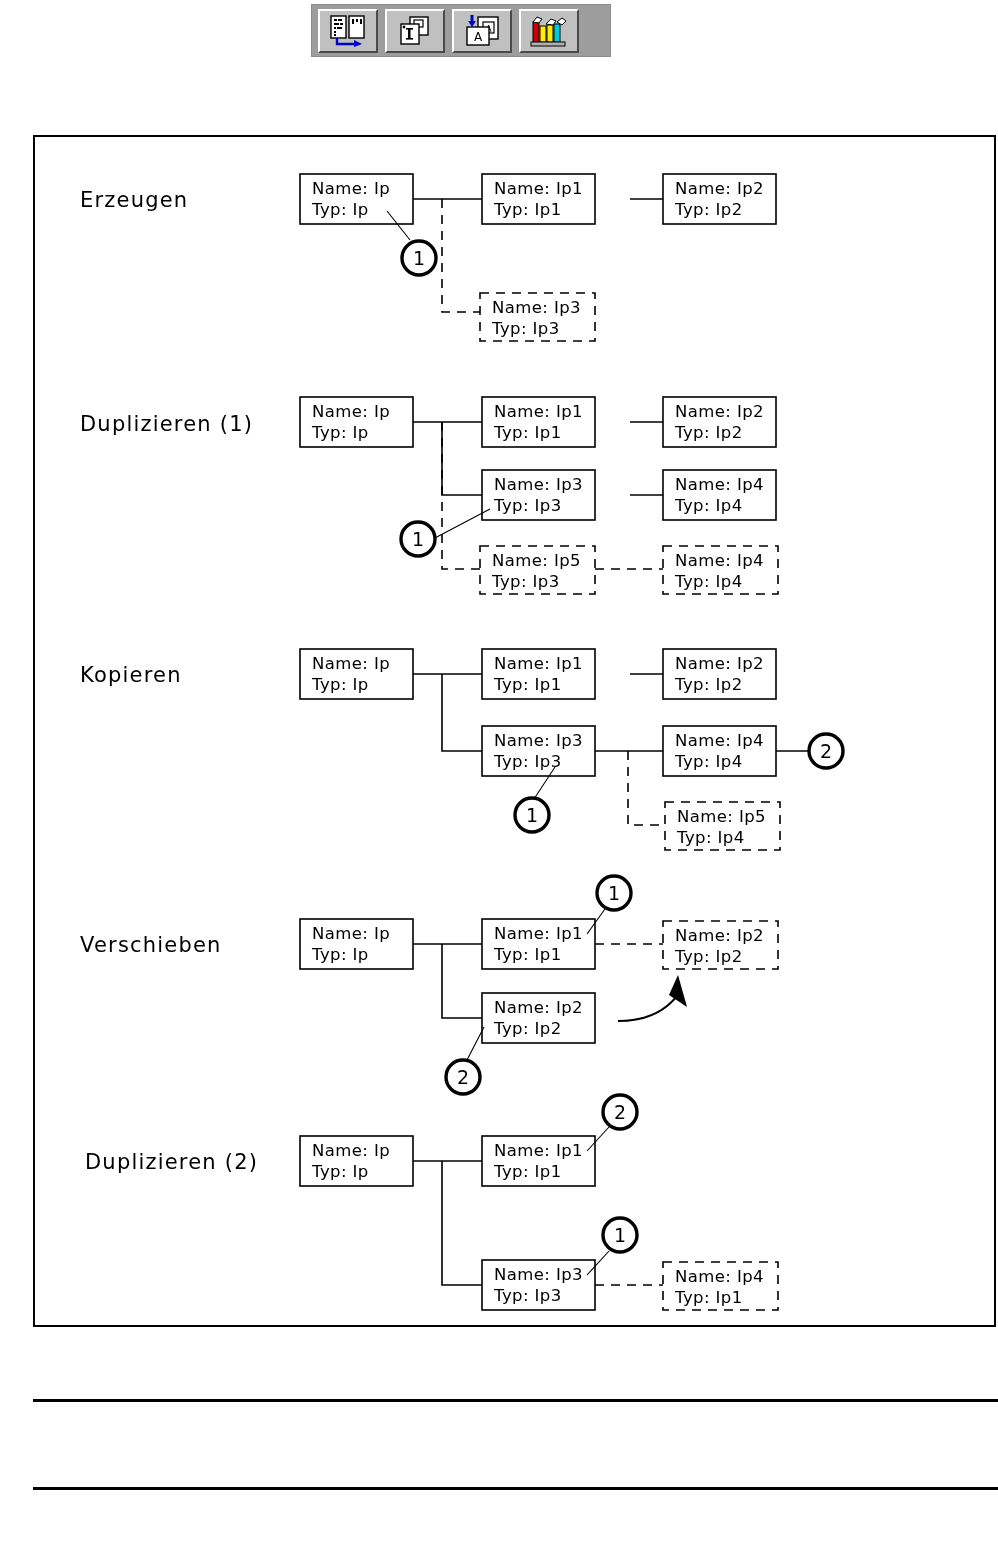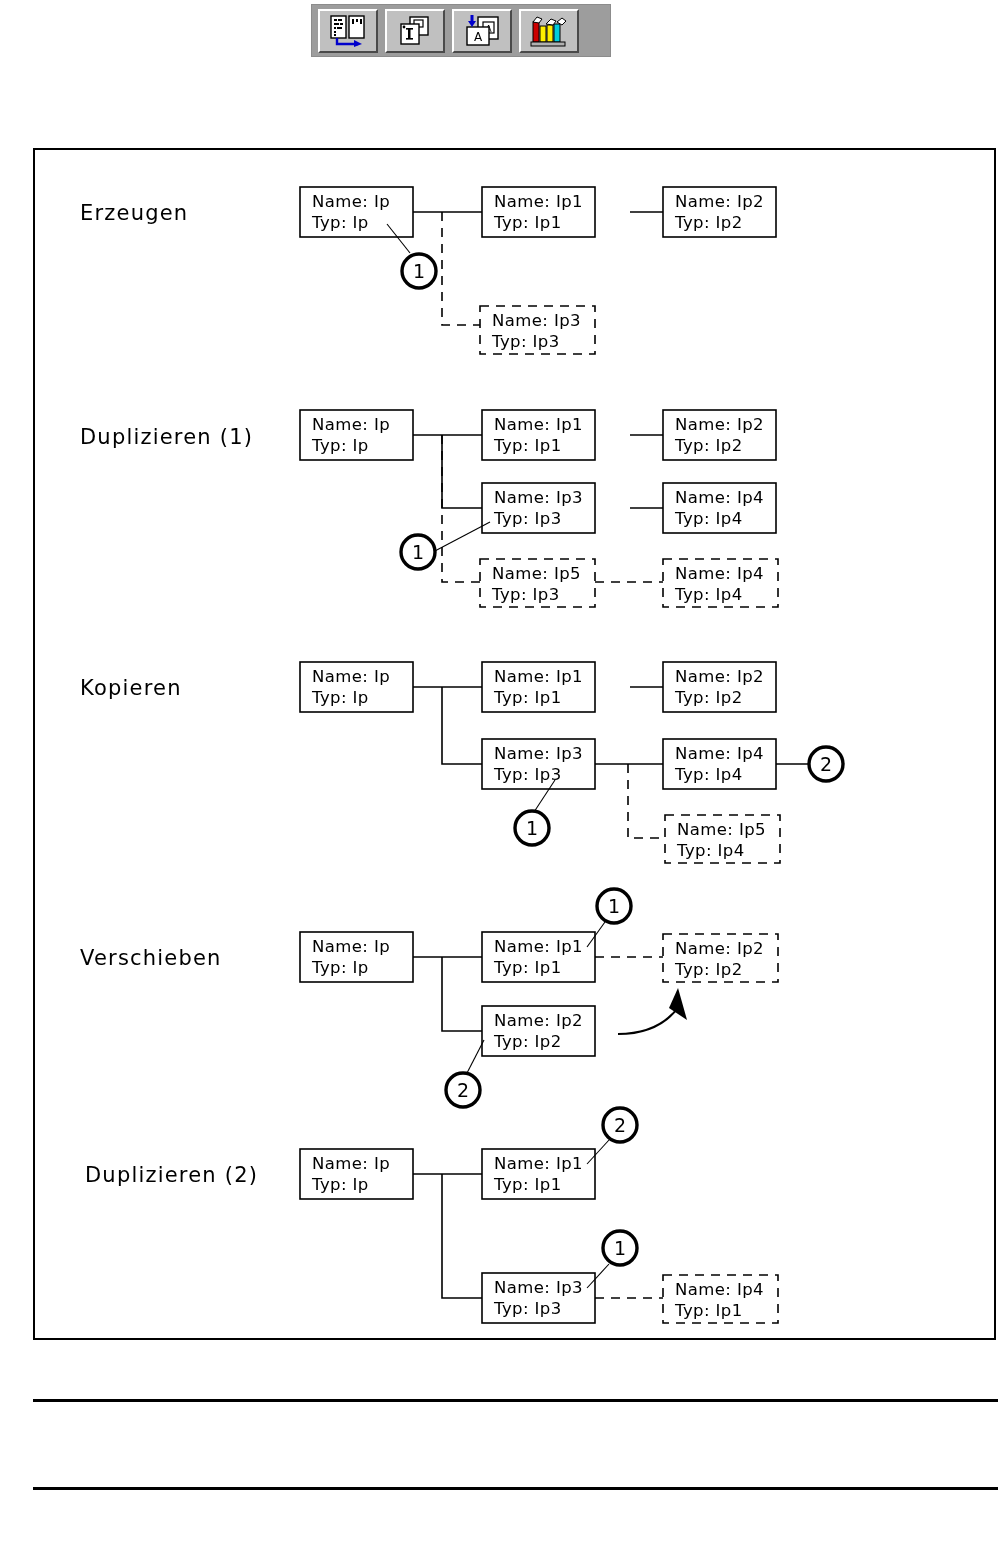--- a/index.html
+++ b/index.html
@@ -20,21 +20,21 @@
     border-top:2px solid #ffffff;border-left:2px solid #ffffff;
     border-right:2px solid #4a4a4a;border-bottom:2px solid #4a4a4a;
     box-sizing:border-box;position:relative;display:flex;
     align-items:center;justify-content:center;
   }
   .tb-btn svg{display:block;}
 
   
   #frame{
     position:absolute;left:33px;top:135px;width:963px;height:1192px;
-    border:2px solid #000;box-sizing:border-box;background:#fff;margin-top:13px;
+    border:2px solid #000;box-sizing:border-box;background:#fff;
   }
 
   
   #diagram{position:absolute;left:0;top:0;width:963px;height:1192px;}
 
   .sect-label{
     font-family:"DejaVu Sans","Liberation Sans",sans-serif;
     font-size:21px;fill:#000;letter-spacing:1.2px;
     font-weight:400;
   }

